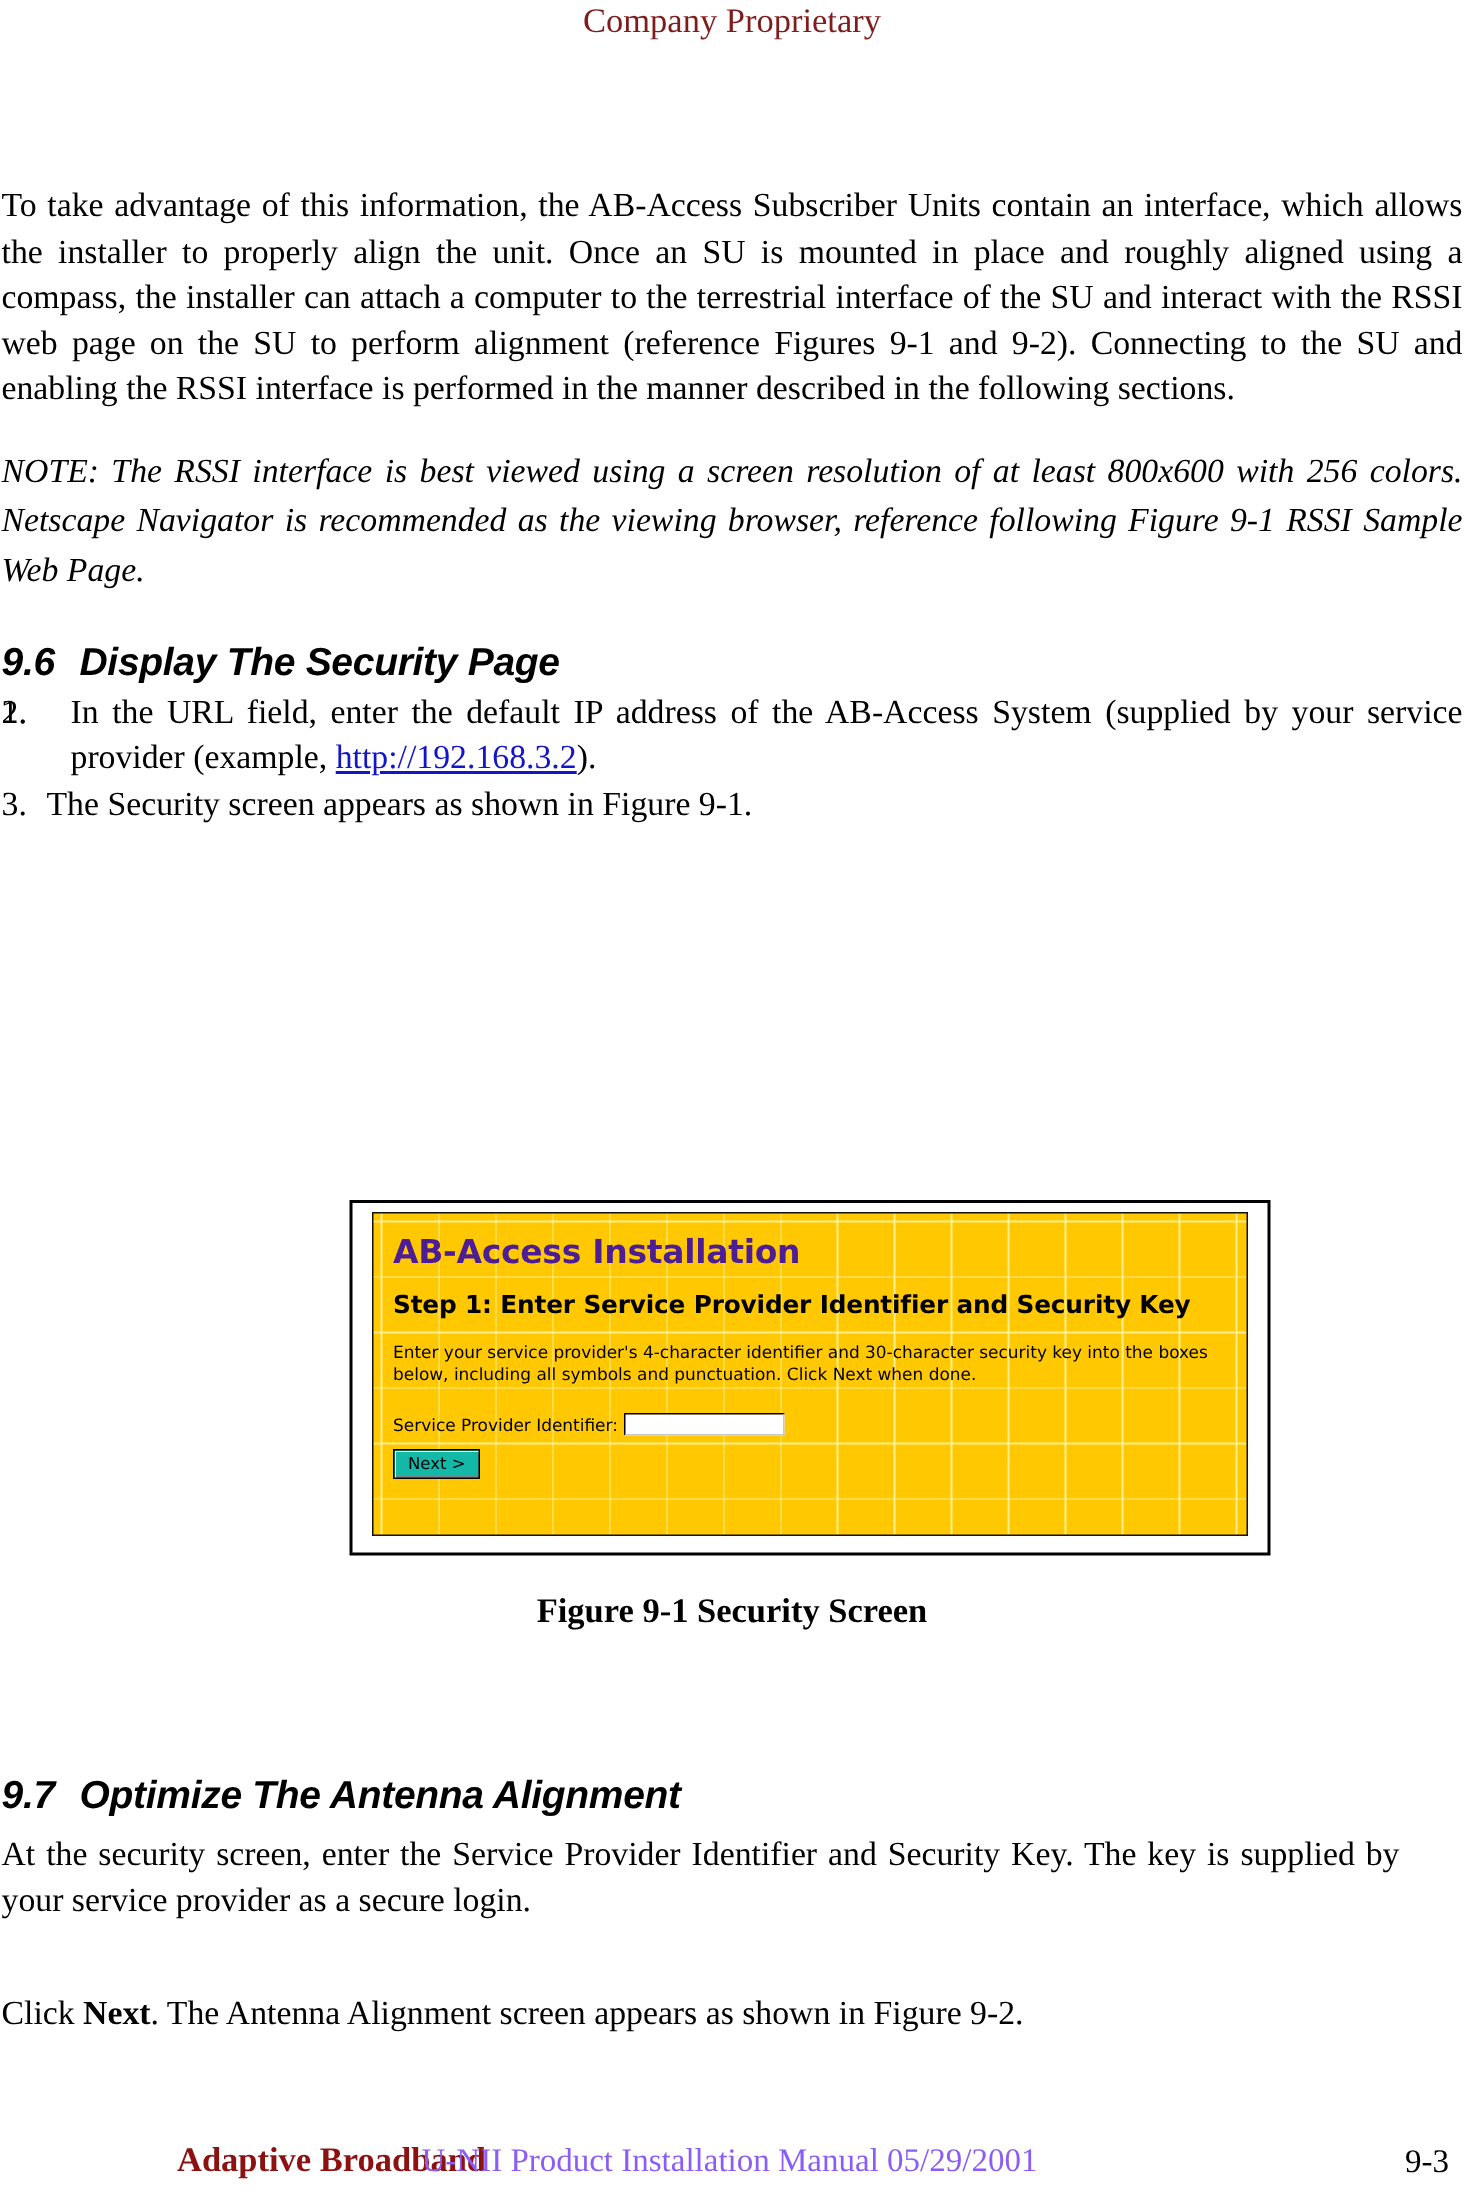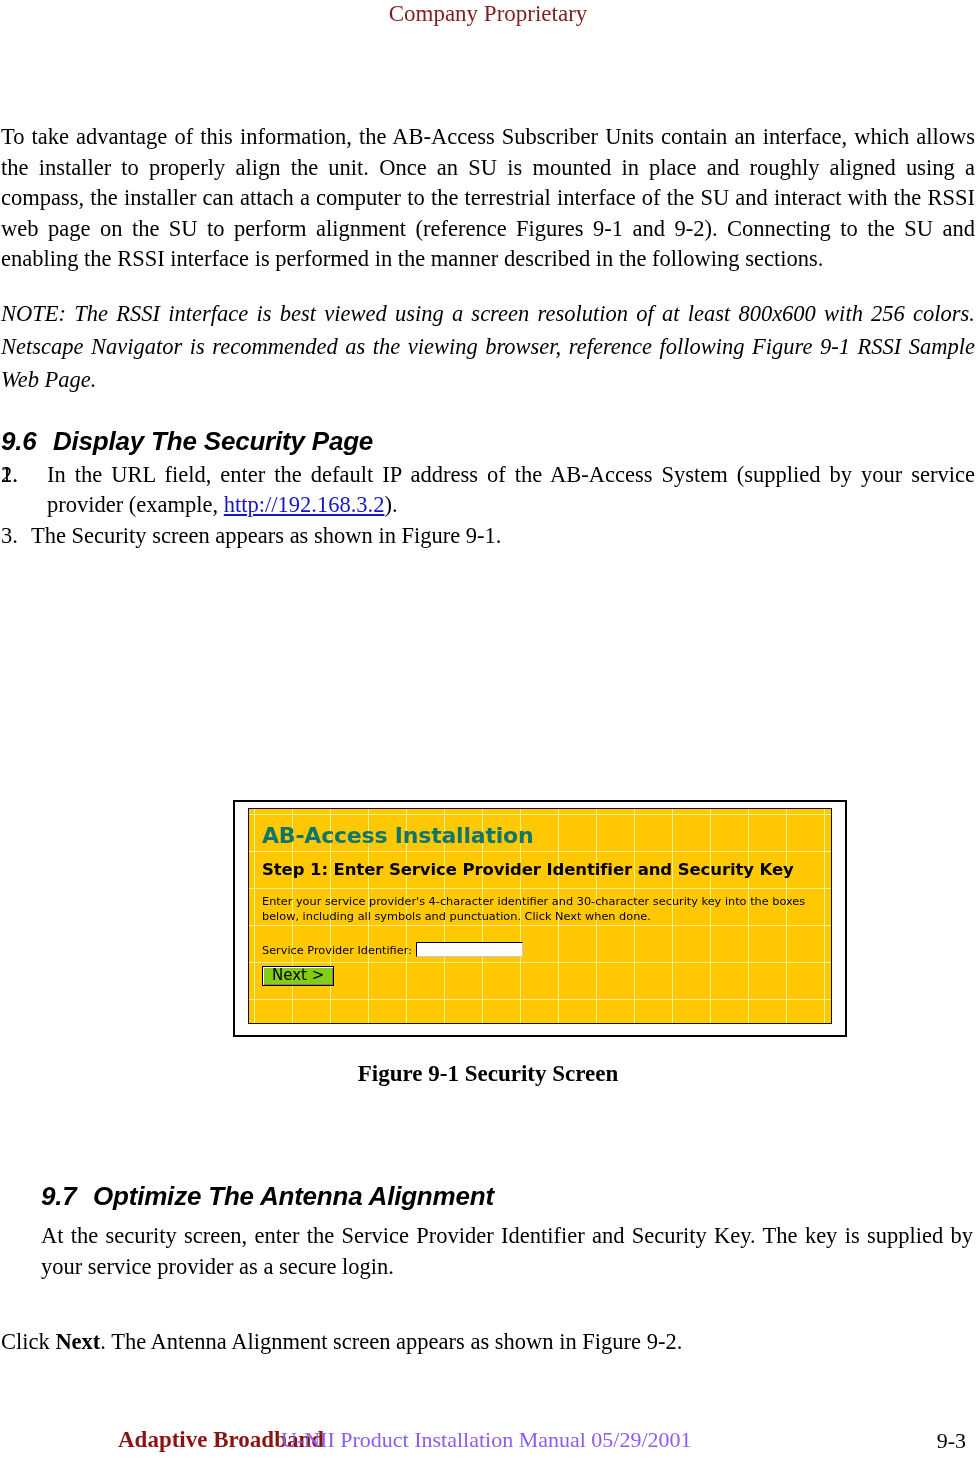--- a/index.html
+++ b/index.html
@@ -154,21 +154,21 @@
   .screen .inner {
     position: relative;
     z-index: 2;
     padding: 14px 0 0 13px;
   }
   .scr-title {
     font-family: "DejaVu Sans", sans-serif;
     font-weight: bold;
     font-size: 22px;
     line-height: 26px;
-    color: #0f766e;
+    color: #4c1d95;
     letter-spacing: -0.2px;
   }
   .scr-step {
     font-family: "DejaVu Sans", sans-serif;
     font-weight: bold;
     font-size: 16.5px;
     line-height: 22px;
     color: #000;
     margin-top: 10px;
     letter-spacing: -0.1px;
@@ -198,25 +198,25 @@
     border-bottom-color: #c8c8c8;
     height: 15px;
     margin-left: 4px;
     box-sizing: border-box;
   }
   .txtbox.spid { width: 107px; }
   .txtbox.skey { width: 207px; }
   .next-btn {
     margin-top: 6px;
     display: inline-block;
-    background: #84cc16;
+    background: #14b8a6;
     border: 1px solid #000000;
     box-shadow: inset 1px 1px 0 #ffffff, inset -1px -1px 0 #808080;
     font-family: "DejaVu Sans", sans-serif;
-    font-size: 15px;
+    font-size: 11px;
     color: #000;
     padding: 2px 9px 3px 9px;
     line-height: 13px;
   }
 
   
   .fig-caption {
     position: absolute;
     top: 1060px;
     left: 0;
@@ -227,21 +227,20 @@
     font-size: 23px;
     line-height: 28px;
   }
 
   
   .lower {
     position: absolute;
     top: 1181px;
     left: 1px;
     width: 932px;
-    padding-left: 40px;
   }
   .click-next {
     position: absolute;
     top: 1327px;
     left: 1px;
     width: 974px;
     font-family: "Liberation Serif", serif;
     font-size: 22.5px;
     line-height: 30px;
   }

